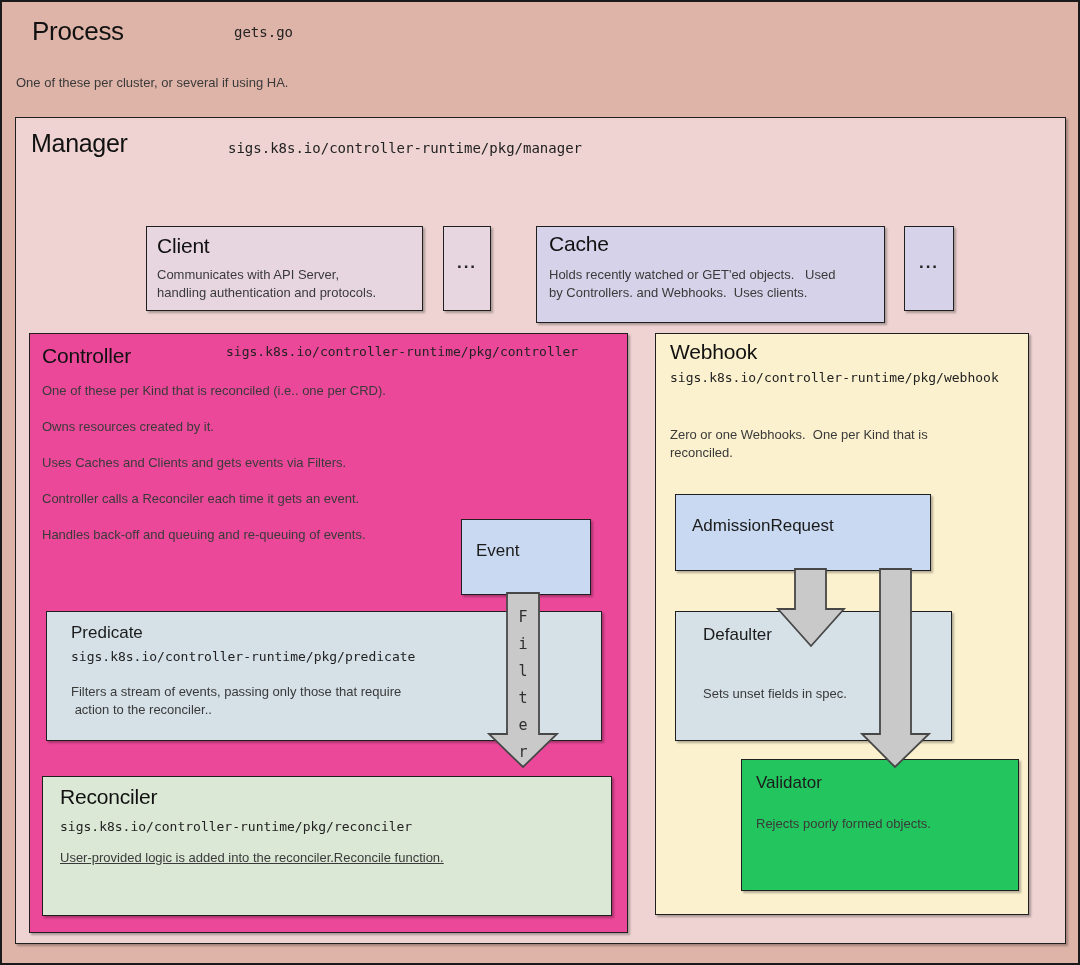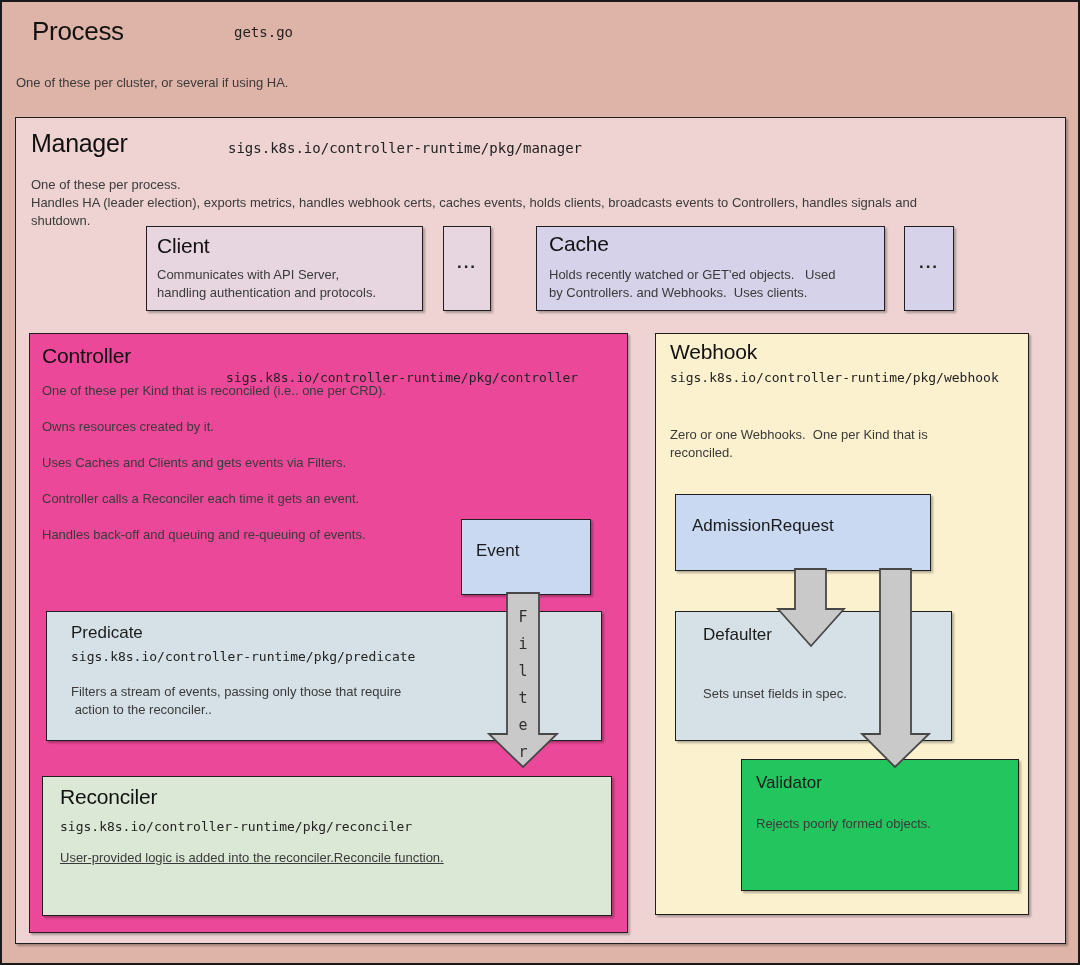--- a/index.html
+++ b/index.html
@@ -38,29 +38,29 @@
   #manager { left:13px; top:115px; width:1051px; height:827px; background:#eed3d2; }
   #manager-title { left:15px; top:11px; }
   #manager-pkg   { left:212px; top:22px; }
   #manager-desc  { left:15px; top:58px; width:1010px; }
 
   
   #client { left:130px; top:108px; width:277px; height:85px; background:#e7d6e0; }
   #client-title { left:10px; top:7px; }
   #client-desc  { left:10px; top:39px; }
   #dots1  { left:427px; top:108px; width:48px; height:85px; background:#e7d6e0; }
-  #cache  { left:520px; top:108px; width:349px; height:85px; background:#d6d2e9; }
+  #cache  { left:520px; top:108px; width:349px; height:97px; background:#d6d2e9; }
   #cache-title { left:12px; top:5px; }
   #cache-desc  { left:12px; top:39px; }
   #dots2  { left:888px; top:108px; width:50px; height:85px; background:#d6d2e9; }
 
   
   #controller { left:13px; top:215px; width:599px; height:600px; background:#ec4899; }
   #controller-title { left:12px; top:10px; }
-  #controller-pkg   { left:196px; top:36px; }
+  #controller-pkg   { left:196px; top:10px; }
   #controller-lines { left:12px; top:50px; }
   #controller-lines .line { font-size:13px; line-height:13px; margin-bottom:23px; color:#3a3a3a; white-space:nowrap; }
 
   
   #event { left:431px; top:185px; width:130px; height:76px; background:#c9d9f1; }
   #event-title { left:14px; top:21px; }
   #predicate { left:16px; top:277px; width:556px; height:130px; background:#d5e0e7; }
   #predicate-title { left:24px; top:11px; }
   #predicate-pkg   { left:24px; top:37px; }
   #predicate-desc  { left:24px; top:71px; }
@@ -98,23 +98,20 @@
 
 <div id="canvas">
 
   <div id="process-title" class="abs title-xl">Process</div>
   <div id="process-pkg" class="abs mono-lg">gets.go</div>
   <div id="process-desc" class="abs body-txt">One of these per cluster, or several if using HA.</div>
 
   <div id="manager" class="box">
     <div id="manager-title" class="abs title-lg">Manager</div>
     <div id="manager-pkg" class="abs mono-lg">sigs.k8s.io/controller-runtime/pkg/manager</div>
-    <div id="manager-desc" class="abs body-txt">One of these per process.
-Handles HA (leader election), exports metrics, handles webhook certs, caches events, holds clients, broadcasts events to Controllers, handles signals and
-shutdown.</div>
 
     <div id="client" class="box">
       <div id="client-title" class="abs title-md">Client</div>
       <div id="client-desc" class="abs body-txt">Communicates with API Server,
 handling authentication and protocols.</div>
     </div>
     <div id="dots1" class="box dots">...</div>
 
     <div id="cache" class="box">
       <div id="cache-title" class="abs title-md">Cache</div>

